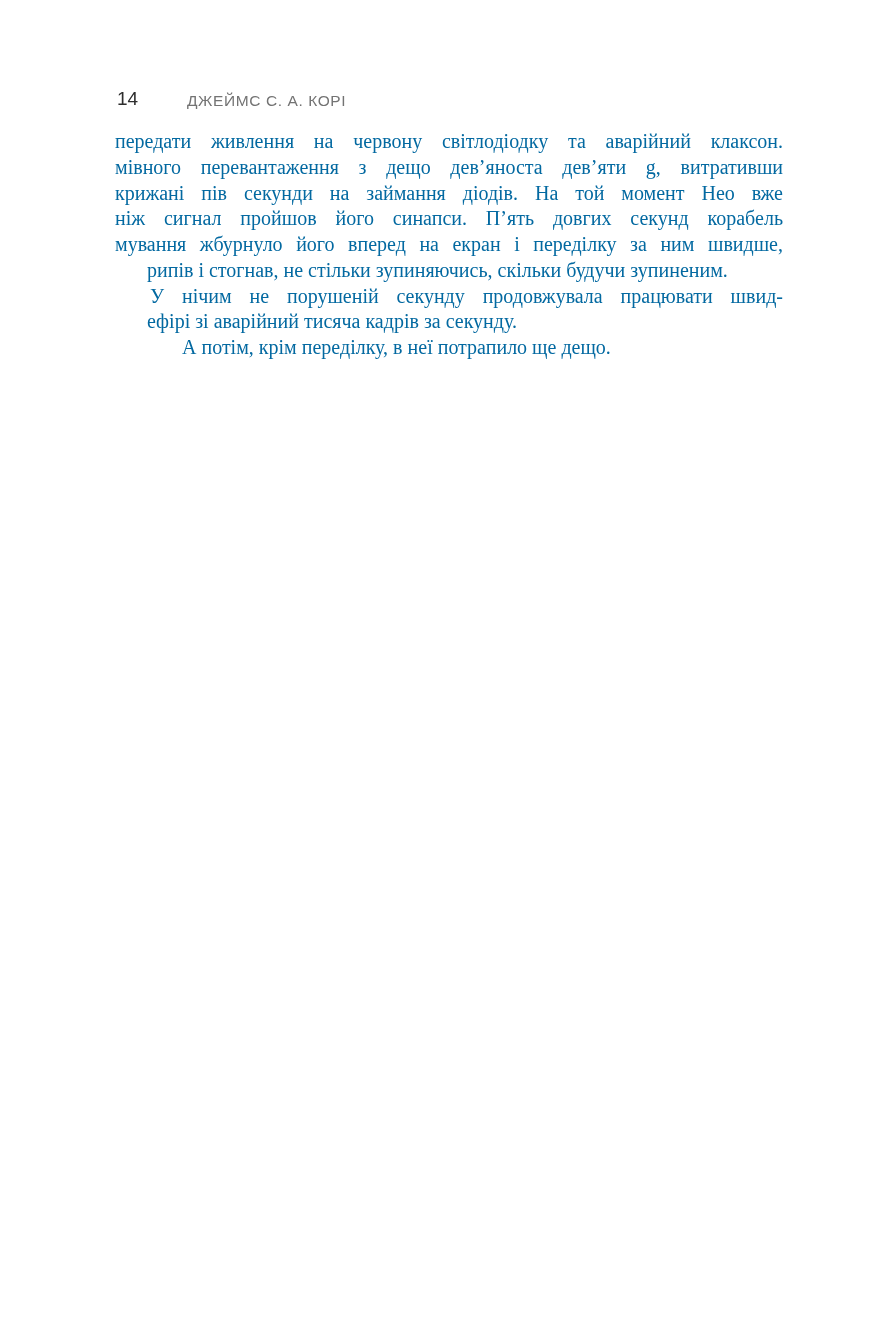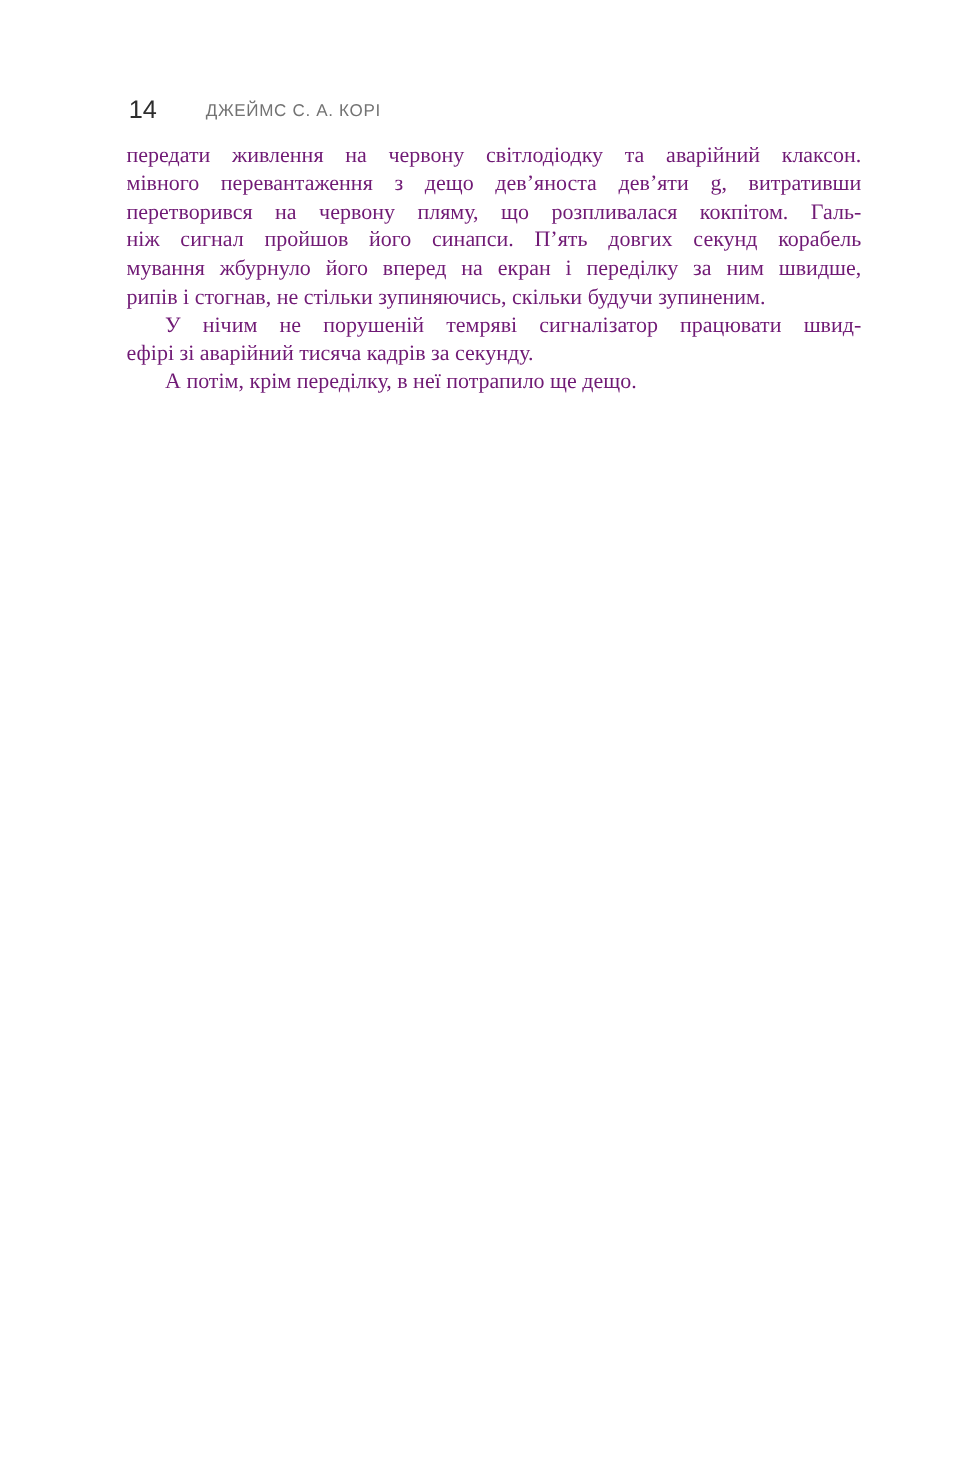--- a/index.html
+++ b/index.html
@@ -23,21 +23,21 @@
     top: 86px;
     left: 0;
     width: 875px;
     height: 26px;
     font-family: "Liberation Sans", sans-serif;
   }
   .pagenum {
     position: absolute;
     left: 117px;
     top: 0;
-    font-size: 23px;
+    font-size: 19px;
     line-height: 26px;
     color: #2d2d2d;
     font-weight: 400;
   }
   .running-title {
     position: absolute;
     left: 187px;
     top: 4px;
     font-size: 15.5px;
     line-height: 22px;
@@ -46,48 +46,49 @@
     font-weight: 400;
   }
   .text-block {
     position: absolute;
     top: 129px;
     left: 115px;
     width: 668px;
     font-family: "Liberation Serif", serif;
     font-size: 20px;
     line-height: 25.75px;
-    color: #701a75;
+    color: #0369a1;
   }
   .line {
     text-align: justify;
     text-align-last: justify;
     white-space: normal;
   }
   .line.last {
     text-align: left;
     text-align-last: left;
+    margin-left: 32px;
   }
   .line.indent {
     text-indent: 35px;
   }
 </style>
 </head>
 <body>
 
 <div class="page">
   <header class="running-head">
     <span class="pagenum">14</span>
     <span class="running-title">ДЖЕЙМС С. А. КОРІ</span>
   </header>
 
   <main class="text-block" id="text-block">
       <div class="line">передати живлення на червону світлодіодку та аварійний клаксон.</div>
       <div class="line">мівного перевантаження з дещо дев’яноста дев’яти g, витративши</div>
-      <div class="line">перетворився на червону пляму, що розпливалася кокпітом. Галь-</div>
+      <div class="line">крижані пів секунди на займання діодів. На той момент Нео вже</div>
       <div class="line">ніж сигнал пройшов його синапси. П’ять довгих секунд корабель</div>
       <div class="line">мування жбурнуло його вперед на екран і переділку за ним швидше,</div>
       <div class="line last">рипів і стогнав, не стільки зупиняючись, скільки будучи зупиненим.</div>
-      <div class="line indent">У нічим не порушеній темряві сигналізатор працювати швид-</div>
+      <div class="line indent">У нічим не порушеній секунду продовжувала працювати швид-</div>
       <div class="line last">ефірі зі аварійний тисяча кадрів за секунду.</div>
       <div class="line last indent">А потім, крім переділку, в неї потрапило ще дещо.</div>
     </main>
 </div>
 
 </body></html>

